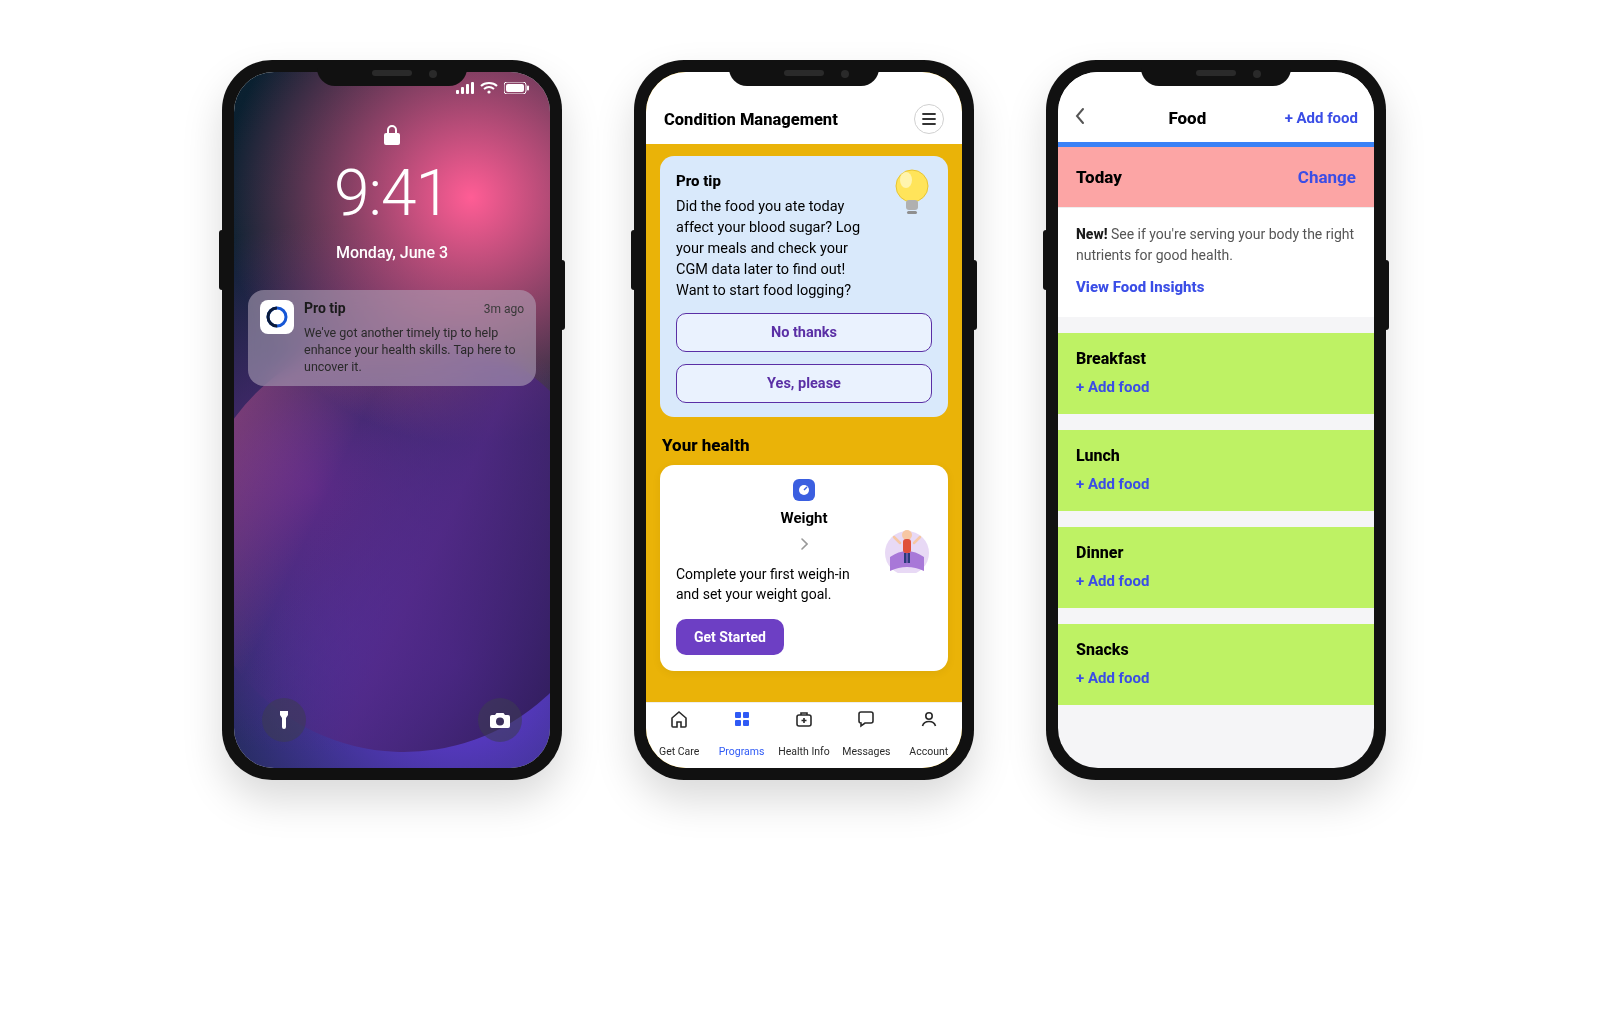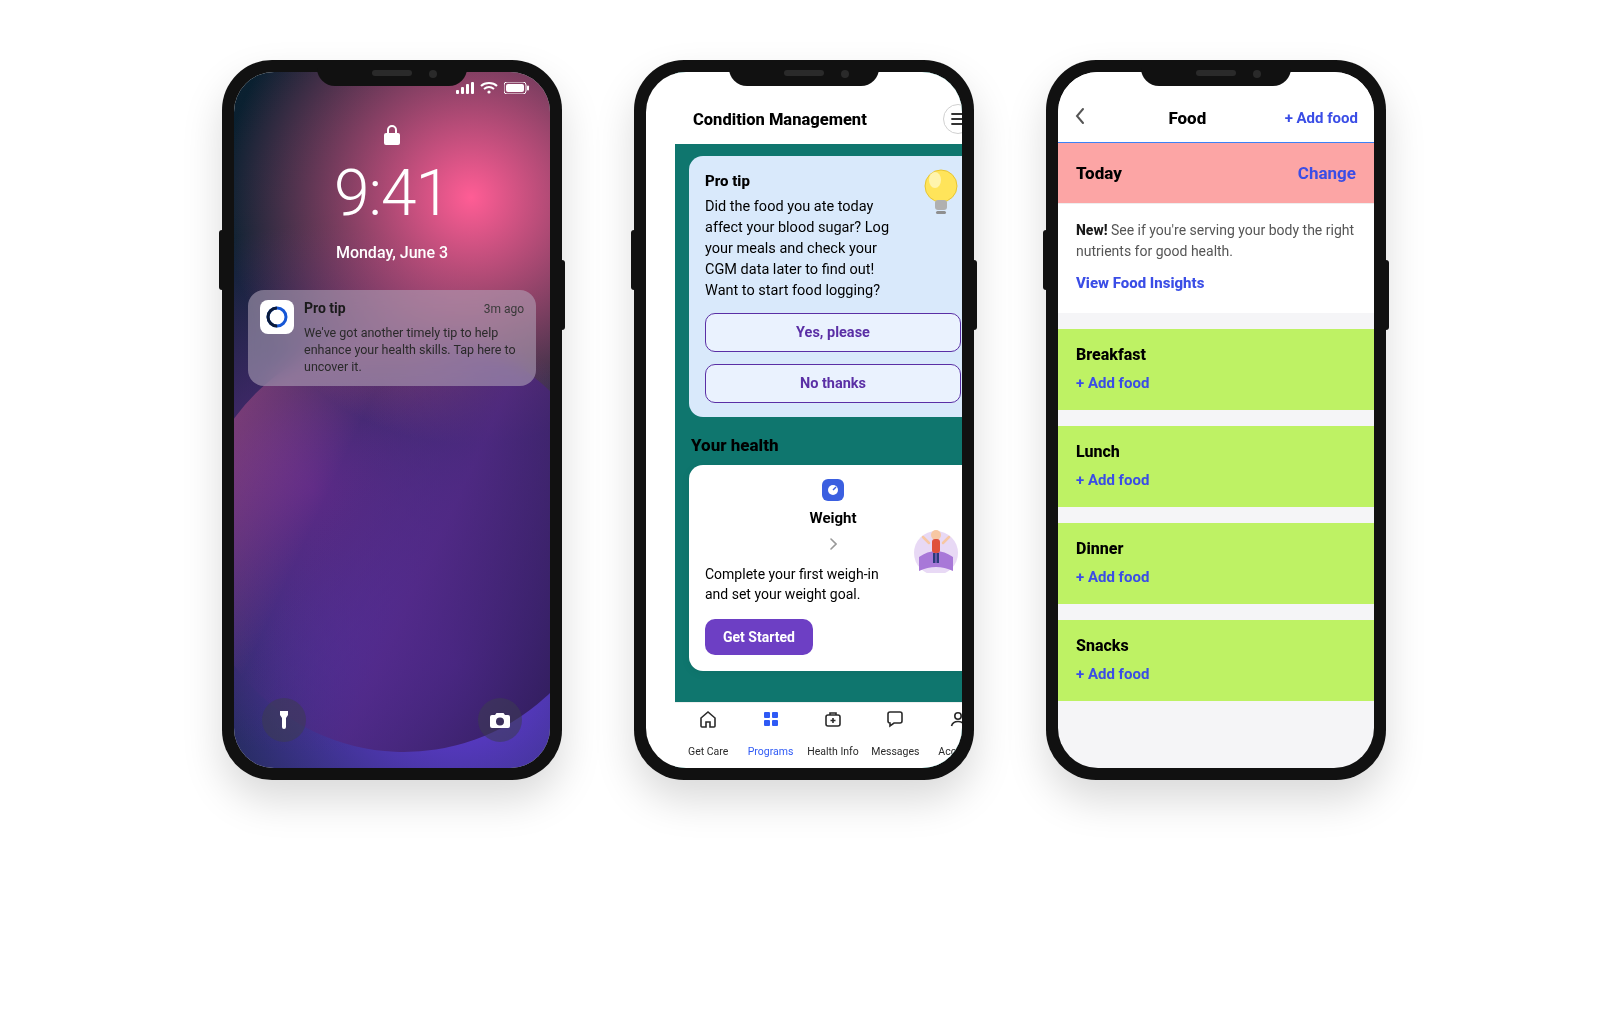--- a/index.html
+++ b/index.html
@@ -148,21 +148,21 @@
     z-index:30;
   }
   .round-btn {
     width:44px; height:44px;
     background:rgba(60,60,80,0.55);
     border-radius:50%;
     display:flex; align-items:center; justify-content:center;
   }
 
   
-  .cm-screen { width:100%; height:100%; background:#0f766e; display:flex; flex-direction:column;margin-left:29px; }
+  .cm-screen { width:100%; height:100%; background:#eab308; display:flex; flex-direction:column; }
   .cm-header {
     padding:32px 18px 10px 18px;
     display:flex; justify-content:space-between; align-items:center;
     background:#fff;
   }
   .cm-title { font-weight:800; font-size:16.5px; }
   .hamburger {
     width:30px; height:30px;
     border:1px solid #d0d0d0;
     border-radius:50%;
@@ -241,21 +241,21 @@
   }
   .tab.active { color:#2f5af5; }
   .tab svg { display:block; }
 
   
   .food-screen { width:100%; height:100%; background:#f5f5f7; display:flex; flex-direction:column; }
   .food-header {
     background:#fff;
     padding:34px 16px 12px 16px;
     display:flex; align-items:center; justify-content:space-between;
-    border-bottom:1px solid #3b82f6;
+    border-bottom:5px solid #3b82f6;
   }
   .back-chevron { font-size:20px; color:#555; width:28px; }
   .food-title { font-weight:800; font-size:17px; flex:1; text-align:center; margin-left:-12px;}
   .addfood-top { color:#3a4de6; font-weight:700; font-size:15px; }
   .food-daterow {
     background:#fca5a5;
     padding:20px 18px;
     display:flex; justify-content:space-between;
     font-size:17px;
     border-bottom:1px solid #eee;
@@ -382,22 +382,22 @@
           <div class="bulb">
             <svg width="52" height="52" viewBox="0 0 52 52">
                 <ellipse cx="26" cy="20" rx="16" ry="16" fill="#ffe45a" stroke="#e8c530" stroke-width="1"></ellipse>
                 <ellipse cx="20" cy="14" rx="6" ry="8" fill="#fff7c2" opacity="0.8"></ellipse>
                 <rect x="20" y="34" width="12" height="10" rx="3" fill="#b0b0b0"></rect>
                 <rect x="21" y="45" width="10" height="3" rx="1.5" fill="#8f8f8f"></rect>
               </svg>
           </div>
           <div class="protip-title">Pro tip</div>
           <div class="protip-text">Did the food you ate today affect your blood sugar? Log your meals and check your CGM data later to find out! Want to start food logging?</div>
+          <div class="outline-btn">No thanks</div>
           <div class="outline-btn">Yes, please</div>
-          <div class="outline-btn">No thanks</div>
         </div>
 
         <div class="section-title">Your health</div>
 
         <div class="health-card">
           <div class="health-row">
             <div class="health-tileicon">
               <svg width="12" height="12" viewBox="0 0 12 12">
                   <circle cx="6" cy="6" r="5" fill="#fff"></circle>
                   <path d="M6 6 L9 3" stroke="#3b5fe0" stroke-width="1.4"></path>

